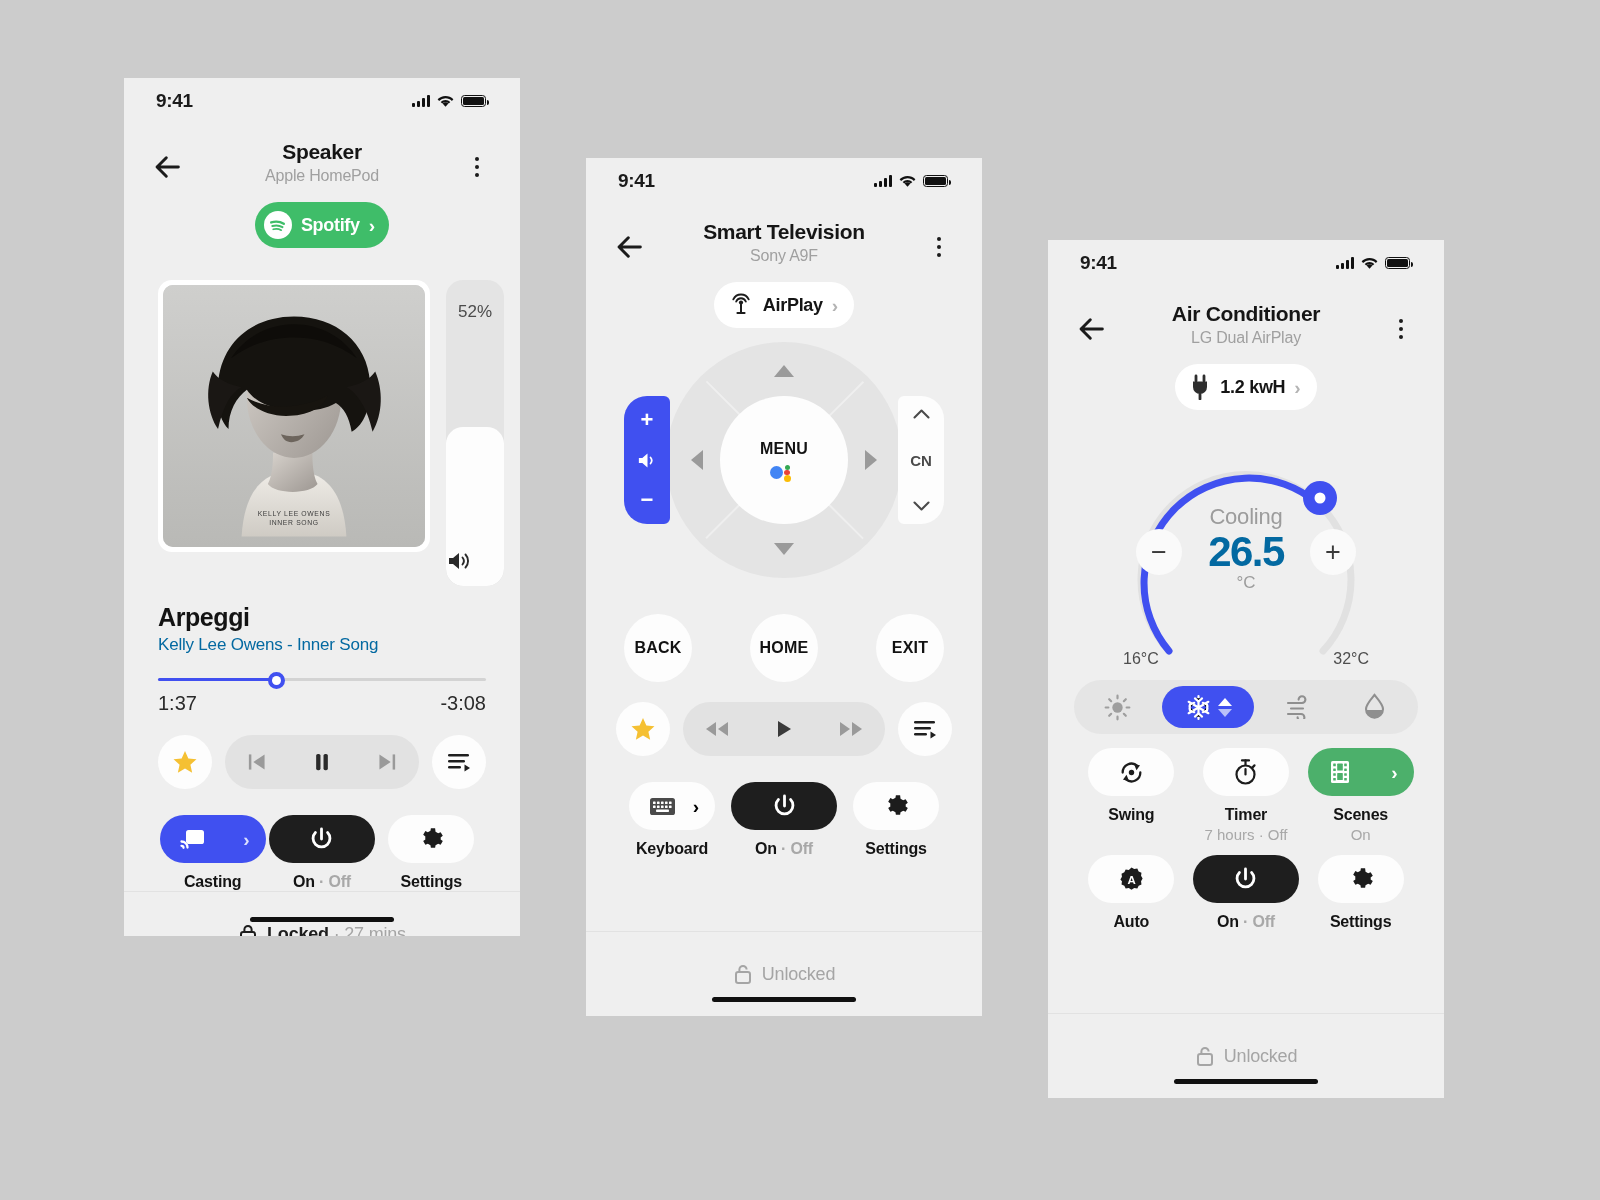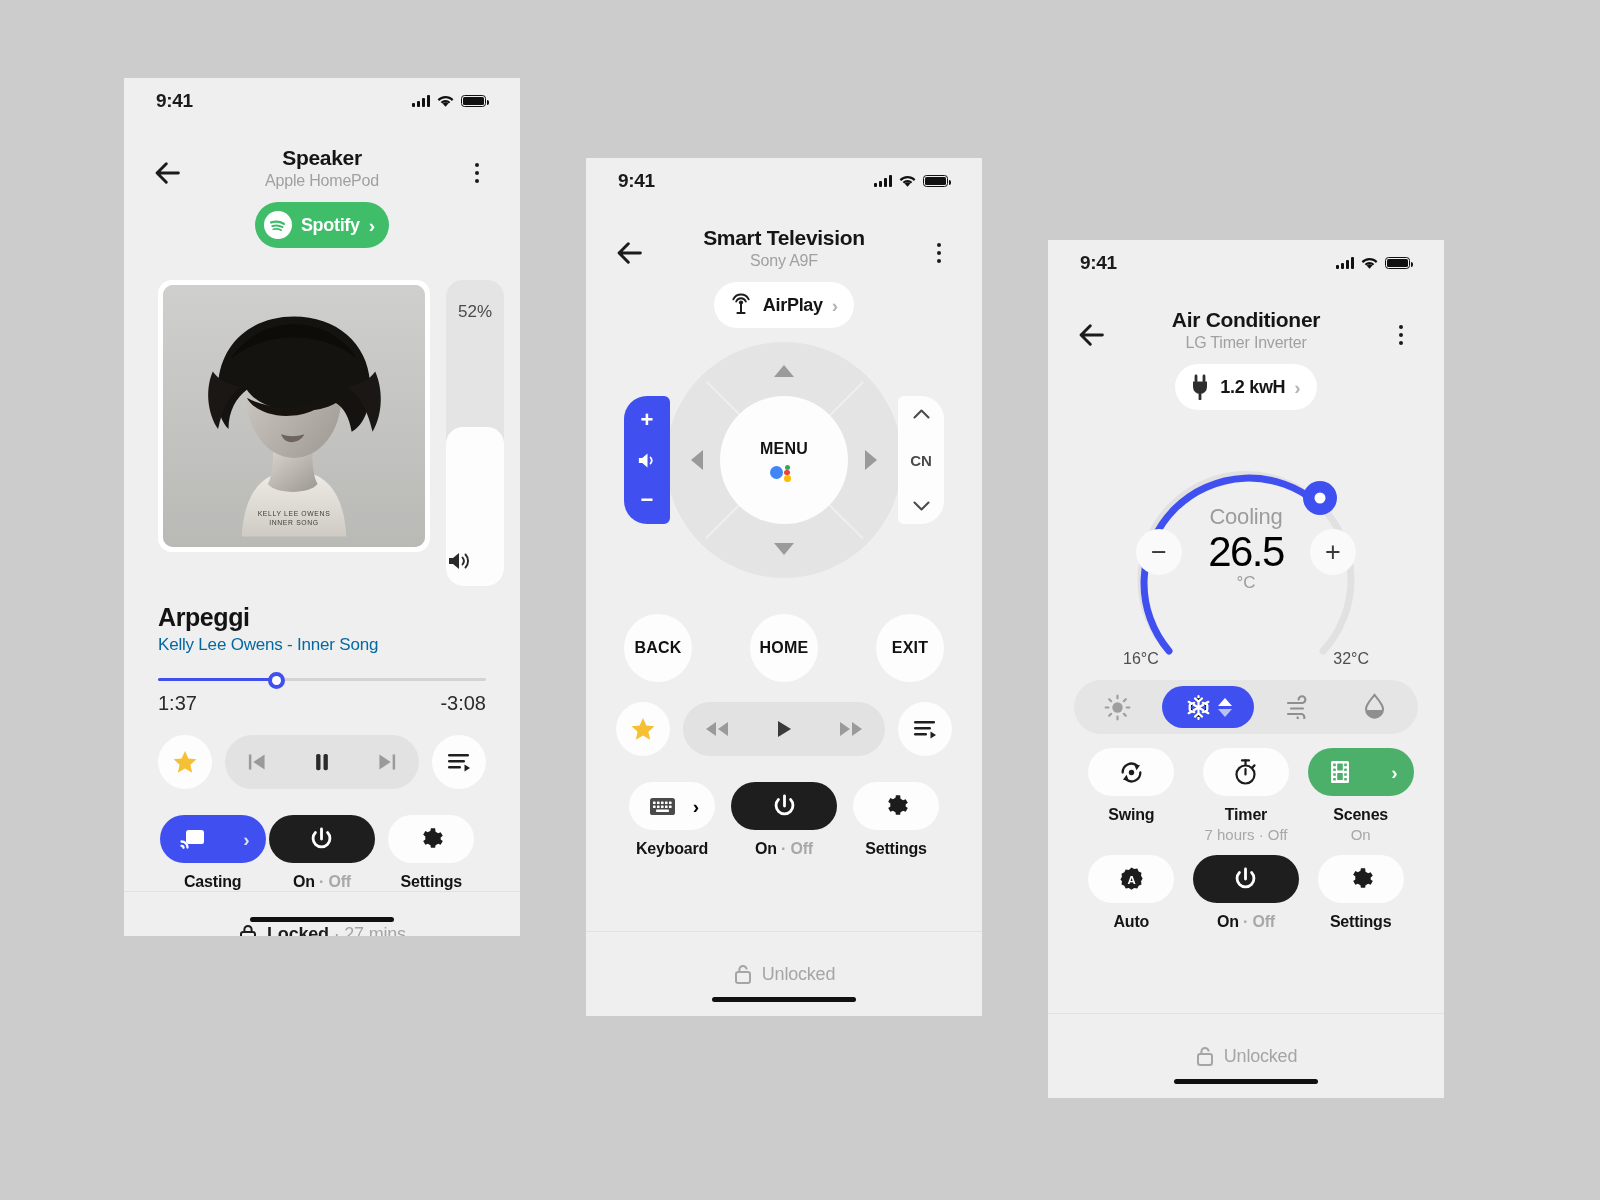--- a/index.html
+++ b/index.html
@@ -27,21 +27,21 @@
   .sb-right{display:flex;align-items:center;gap:7px;}
   .sig{display:flex;align-items:flex-end;gap:2px;height:12px;}
   .sig i{display:block;width:3px;background:#111;border-radius:1px;}
   .sig i:nth-child(1){height:4px}.sig i:nth-child(2){height:6px}
   .sig i:nth-child(3){height:9px}.sig i:nth-child(4){height:12px}
   .batt{width:25px;height:12px;border:1.8px solid #111;border-radius:3.5px;position:relative;box-sizing:border-box;}
   .batt::before{content:"";position:absolute;left:1.4px;top:1.4px;bottom:1.4px;right:1.4px;background:#111;border-radius:1.5px;}
   .batt::after{content:"";position:absolute;right:-4px;top:3.5px;width:2px;height:5px;background:#111;border-radius:0 2px 2px 0;}
 
   
-  .header{display:flex;align-items:flex-end;padding:8px 26px 0;flex:none;position:relative;height:66px;box-sizing:border-box;}
+  .header{display:flex;align-items:center;padding:8px 26px 0;flex:none;position:relative;height:66px;box-sizing:border-box;}
   .back{width:34px;height:34px;margin-top:12px;cursor:pointer;flex:none;}
   .htitles{flex:1;text-align:center;margin-top:2px;}
   .htitle{font-size:21px;font-weight:700;color:#151515;letter-spacing:-0.3px;line-height:1.25;}
   .hsub{font-size:16px;color:#a0a0a0;margin-top:1px;letter-spacing:-0.2px;}
   .kebab{width:34px;height:34px;margin-top:12px;display:flex;flex-direction:column;align-items:center;justify-content:center;gap:4px;cursor:pointer;flex:none;}
   .kebab span{width:4px;height:4px;border-radius:50%;background:#1b1b1b;display:block;}
 
   
   .pillrow{display:flex;justify-content:center;flex:none;margin-top:12px;}
   .pill{display:inline-flex;align-items:center;gap:9px;height:46px;border-radius:23px;padding:0 14px 0 9px;}
@@ -114,21 +114,21 @@
   .navrow{display:flex;justify-content:space-between;margin-top:22px;padding:0 8px;}
   .navbtn{width:68px;height:68px;border-radius:34px;background:#fdfdfd;display:flex;align-items:center;justify-content:center;font-size:16px;font-weight:700;color:#121212;letter-spacing:0.2px;cursor:pointer;}
 
   
   .ac-body{flex:1;display:flex;flex-direction:column;padding:0 26px;}
   .dialwrap{position:relative;width:290px;height:240px;margin:16px auto 0;}
   .dial-txt{position:absolute;left:0;right:0;top:78px;text-align:center;}
   .dial-mode{font-size:22px;color:#9c9c9c;letter-spacing:-0.2px;}
   .temprow{display:flex;align-items:center;justify-content:center;gap:8px;margin-top:-2px;}
   .stepbtn{width:46px;height:46px;border-radius:23px;background:#fafafa;display:flex;align-items:center;justify-content:center;font-size:27px;color:#3a3a3a;line-height:1;cursor:pointer;flex:none;}
-  .tempval{font-size:42px;font-weight:400;color:#000000;letter-spacing:-1.5px;min-width:112px;text-align:center;}
+  .tempval{font-size:42px;font-weight:700;color:#0369a1;letter-spacing:-1.5px;min-width:112px;text-align:center;}
   .tempunit{text-align:center;font-size:17px;color:#9c9c9c;margin-top:-3px;}
   .dial-min{position:absolute;left:22px;bottom:-2px;font-size:16px;color:#4e4e4e;font-weight:500;}
   .dial-max{position:absolute;right:22px;bottom:-2px;font-size:16px;color:#4e4e4e;font-weight:500;}
 
   .moderow{height:54px;border-radius:27px;background:#e5e5e5;display:flex;align-items:center;justify-content:space-around;margin-top:14px;padding:0 6px;box-sizing:border-box;}
   .modeitem{width:62px;height:42px;display:flex;align-items:center;justify-content:center;cursor:pointer;}
   .modeitem.active{width:92px;background:#4050f0;border-radius:21px;gap:6px;}
   .stepper{display:flex;flex-direction:column;gap:3px;}
 
   .grid{display:flex;flex-wrap:wrap;margin-top:14px;}
@@ -526,21 +526,21 @@
       <span class="batt"></span>
     </div>
   </div>
 
   <div class="header">
     <svg class="back" viewBox="0 0 24 24">
         <path d="M20 12H5m0 0 6.5-6.5M5 12l6.5 6.5" stroke="#1b1b1b" stroke-width="2.1" fill="none" stroke-linecap="round" stroke-linejoin="round"></path>
       </svg>
     <div class="htitles">
       <div class="htitle">Air Conditioner</div>
-      <div class="hsub">LG Timer Inverter</div>
+      <div class="hsub">LG Dual AirPlay</div>
     </div>
     <div class="kebab">
         <span></span>
         <span></span>
         <span></span>
       </div>
   </div>
 
   <div class="pillrow">
     <div class="pill white">

